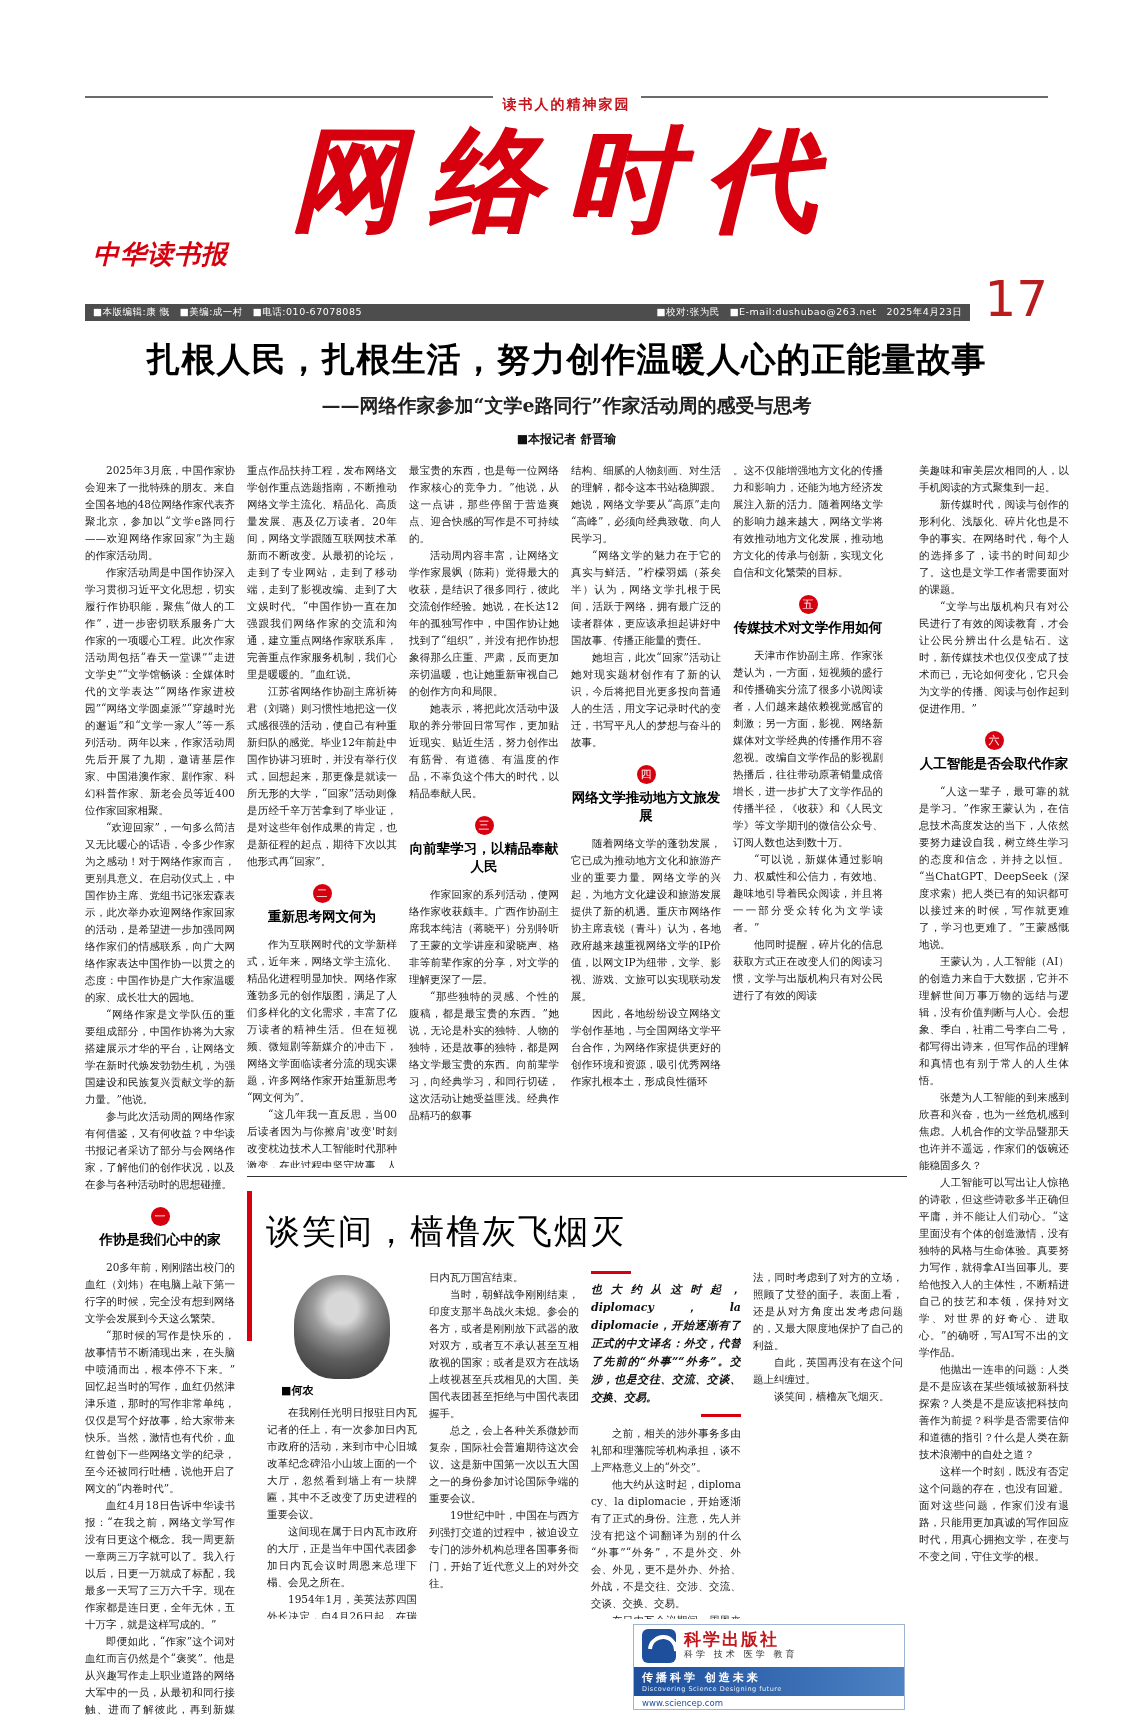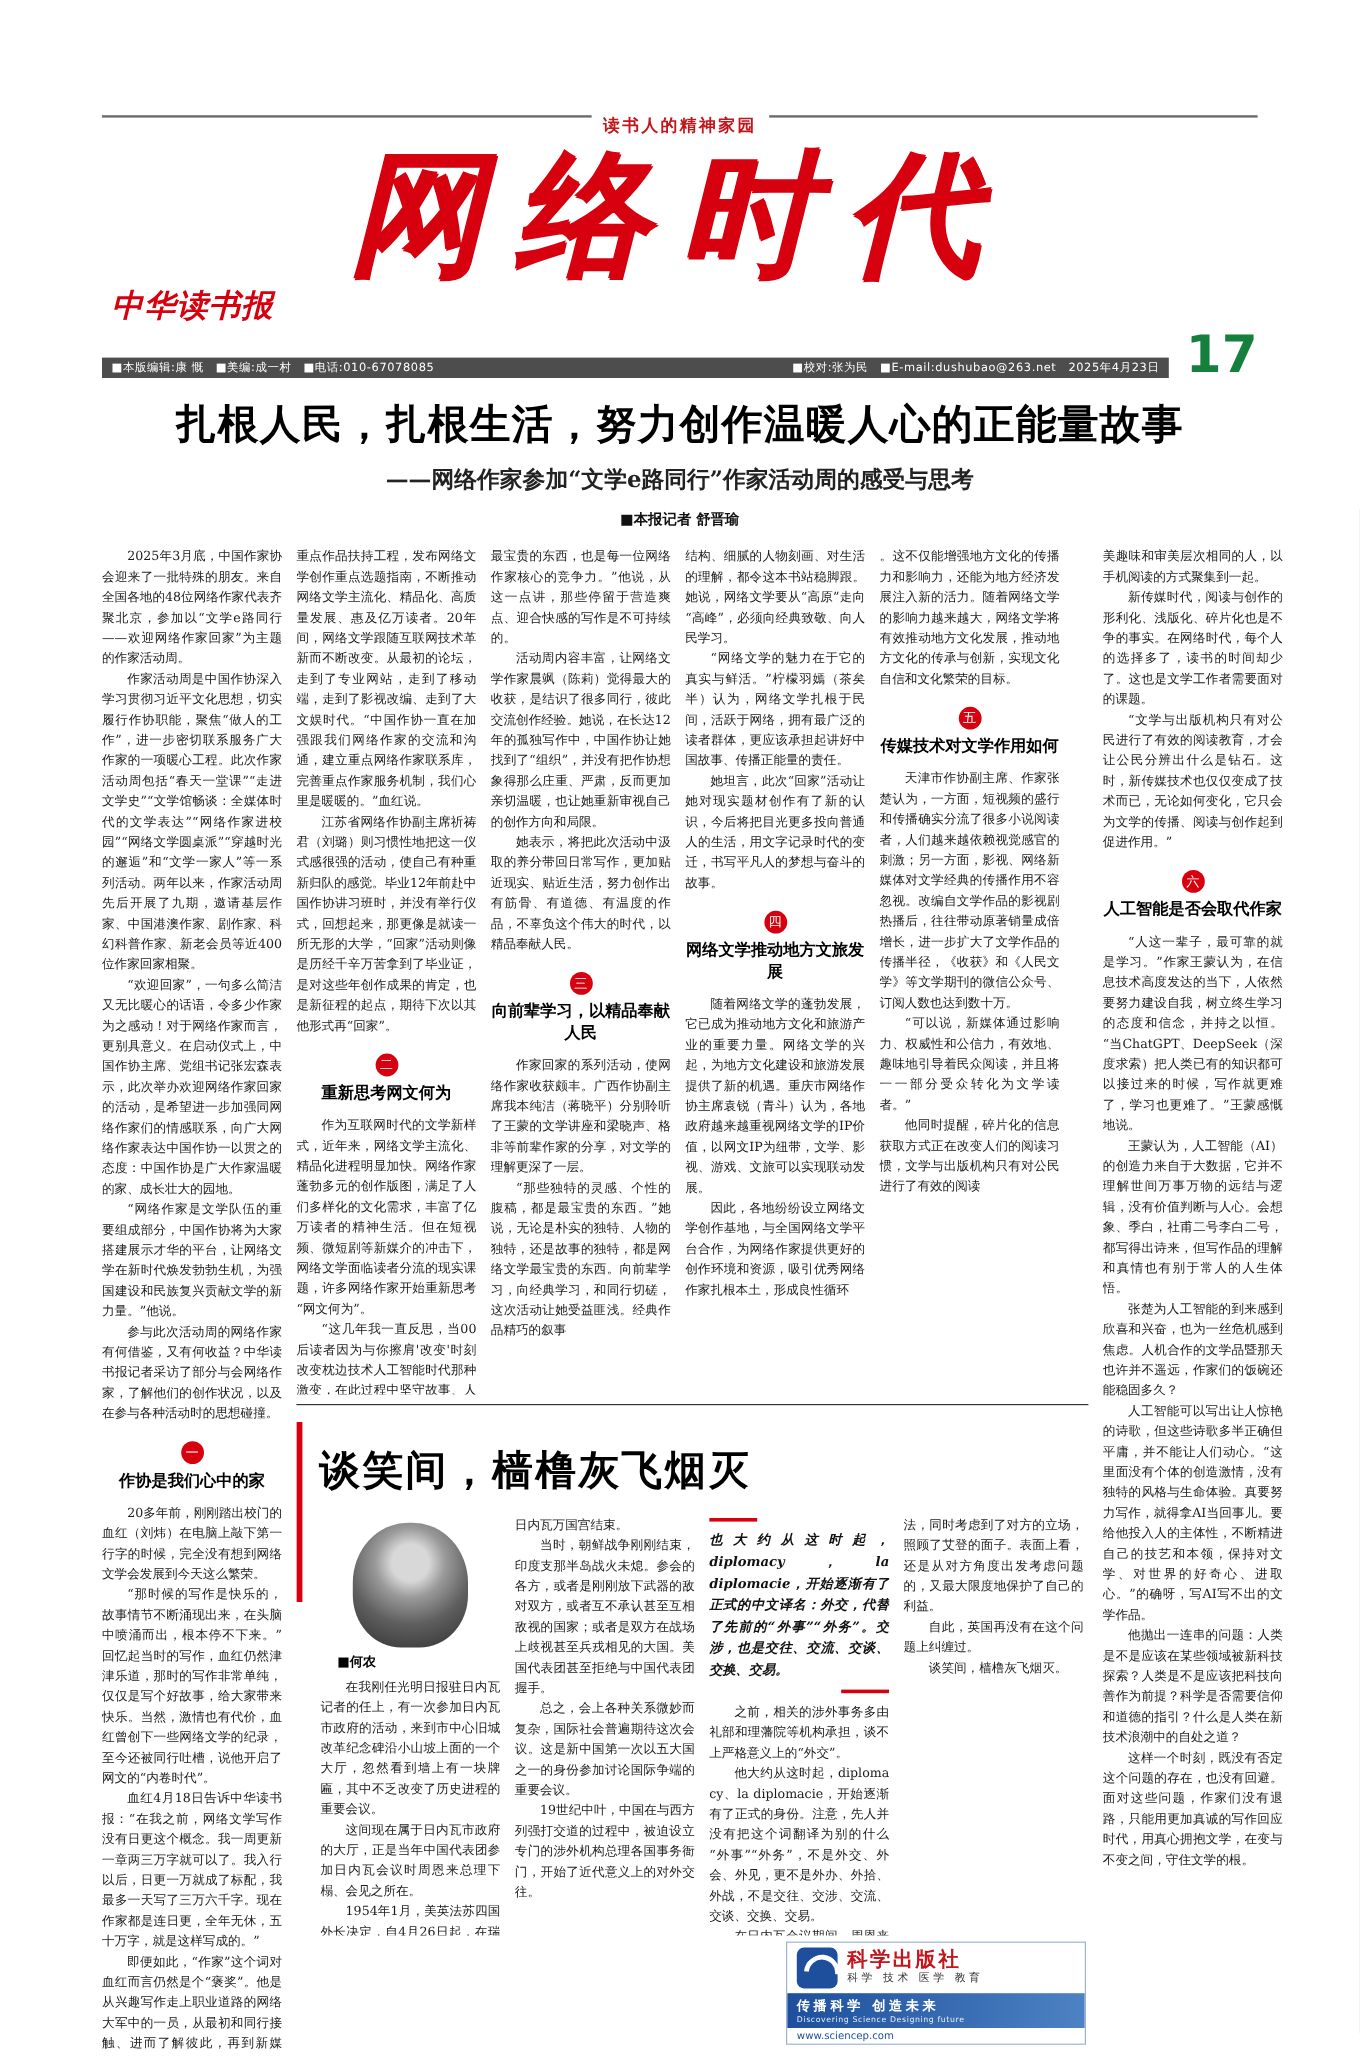--- a/index.html
+++ b/index.html
@@ -22,21 +22,21 @@
   }
   .paper-name{
     position:absolute; left:8px; bottom:-4px; color:#d6000f;
     font-size:26px; font-weight:bold; font-style:italic; letter-spacing:1px;
   }
   .info-row{ display:flex; align-items:flex-end; gap:14px; margin-top:10px;}
   .info-bar{
     flex:1; background:#4d4d4d; color:#ffffff; font-family:"DejaVu Sans","Liberation Sans",sans-serif;
     font-size:9.5px; padding:2px 8px; display:flex; justify-content:space-between; letter-spacing:.5px;
   }
-  .page-number{ font-family:"DejaVu Sans","Liberation Sans",sans-serif; font-size:43px; font-weight:bold; line-height:.85; color:#15803d;}
+  .page-number{ font-family:"DejaVu Sans","Liberation Sans",sans-serif; font-size:50px; font-weight:normal; line-height:.85; color:#b91c1c;}
   
   .lead{ text-align:center; margin:16px 0 14px 0;}
   .lead h2{ font-size:34px; font-weight:bold; color:#000; letter-spacing:1px; margin-bottom:10px;}
   .lead h3{ font-size:19px; font-weight:bold; color:#222; margin-bottom:12px;}
   .lead .byline{ font-size:12px; font-weight:bold; color:#111;}
   
   main{ display:flex; gap:12px; height:1255px; margin-top:6px;}
   .col{ width:150px; overflow:hidden; }
   .col-full{ height:100%; flex:0 0 150px;}
   .mid{ flex:0 0 636px; display:flex; flex-direction:column;}
@@ -54,35 +54,35 @@
     font-family:"DejaVu Sans","Liberation Sans",sans-serif; margin-bottom:5px;
   }
   .sec .title{ display:block; font-size:13.5px; font-weight:bold; color:#000; font-family:"DejaVu Sans","Liberation Sans",sans-serif;}
   
   .box{
     position:relative; margin-top:8px; border-top:1.5px solid #333;
     height:540px; padding:14px 4px 8px 10px; overflow:hidden;
   }
   .box-headline-row{ display:flex; align-items:flex-start; gap:14px; margin-bottom:16px;}
   .red-bar{ width:5px; height:150px; background:#d6000f; margin-left:-10px; flex:0 0 5px;}
-  .box-headline{ font-size:34px; font-weight:bold; color:#000; letter-spacing:2px; margin-top:18px;}
+  .box-headline{ font-size:34px; font-weight:normal; color:#000; letter-spacing:2px; margin-top:18px;}
   .box-cols{ display:flex; gap:12px; height:350px; margin-top:-88px; padding-left:10px; overflow:hidden;}
   .box-cols .col{ height:100%;}
   .photo-wrap{ text-align:center; margin:6px 0 6px 0;}
   .photo{
     width:96px; height:104px; margin:0 auto; border-radius:48% 48% 42% 42%;
     background:radial-gradient(circle at 50% 32%, #d8d8d8 0 18%, #9a9a9a 34%, #5f5f5f 60%, #2e2e2e 100%);
   }
   .photo-caption{ font-size:11px; font-weight:bold; margin-top:4px; text-align:left; padding-left:14px;}
   .hl{ font-weight:bold; font-style:italic; font-size:11px; line-height:18px; text-align:justify; color:#111; margin:2px 0 8px 0;}
   .hl::before{ content:""; display:block; width:40px; height:3px; background:#d6000f; margin-bottom:7px;}
   .hl::after{ content:""; display:block; width:40px; height:3px; background:#d6000f; margin-top:7px; margin-left:auto;}
   
   .ad{
-    position:absolute; right:2px; bottom:6px; width:250px; height:86px;
+    position:absolute; right:2px; bottom:6px; width:272px; height:86px;
     border:1px solid #9db3d4; background:#fff; font-family:"DejaVu Sans","Liberation Sans",sans-serif;
     display:flex; flex-direction:column; overflow:hidden;
   }
   .ad-top{ flex:1; display:flex; align-items:center; gap:8px; padding:4px 8px;}
   .ad-logo{
     width:34px; height:34px; border-radius:6px; background:#1d4f9c; position:relative; flex:0 0 34px;
   }
   .ad-logo::after{
     content:""; position:absolute; left:6px; top:6px; width:22px; height:22px;
     border-radius:50%; border:4px solid #ffffff; border-left-color:transparent; border-bottom-color:transparent;

